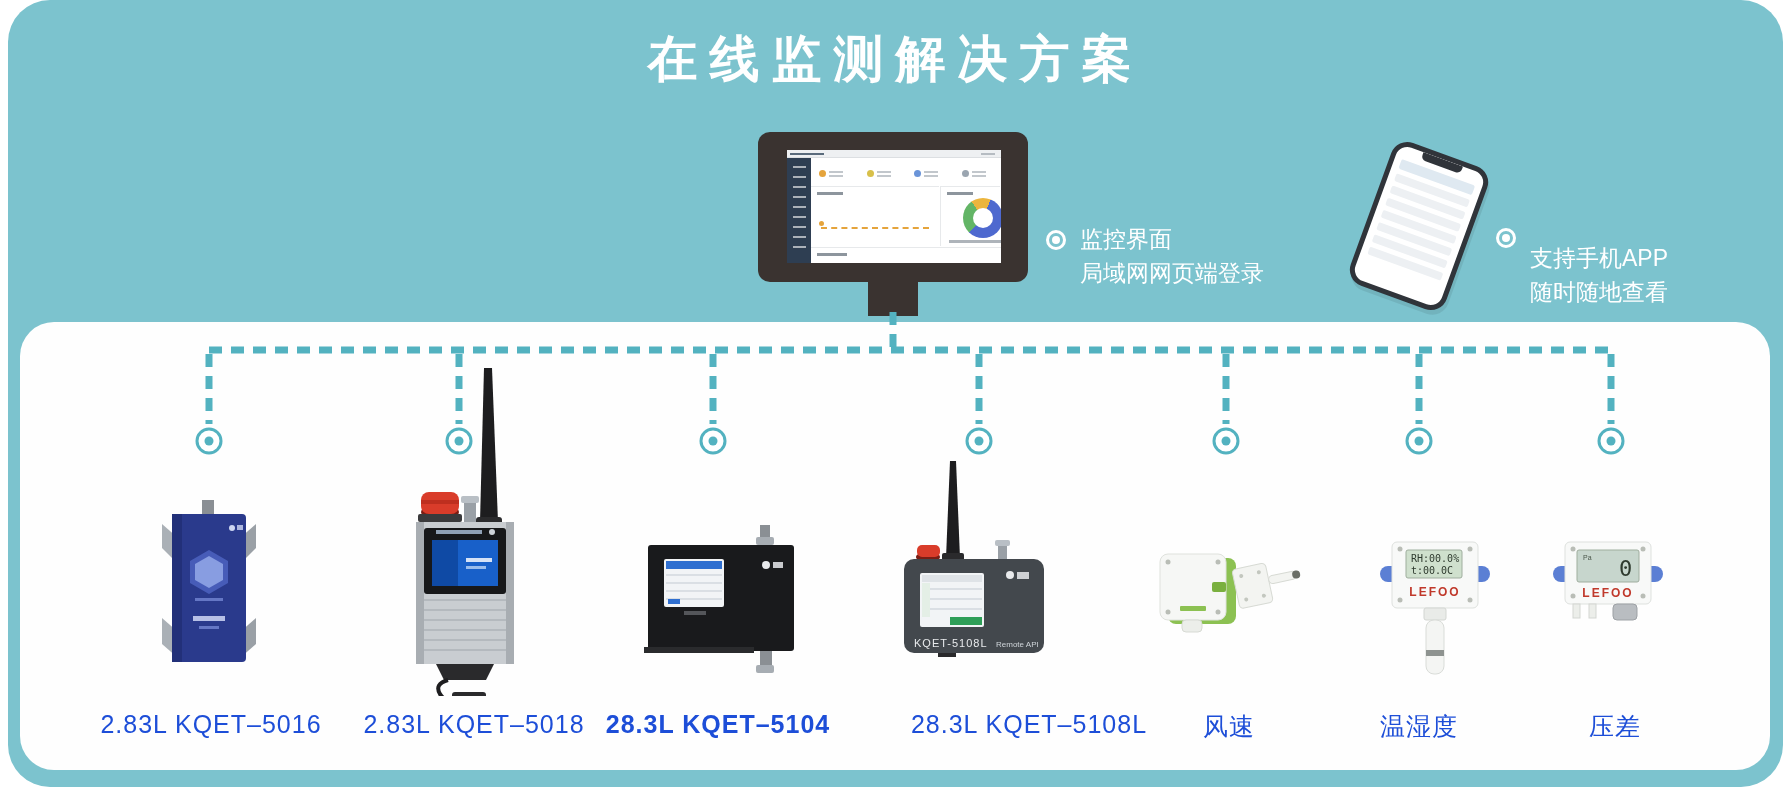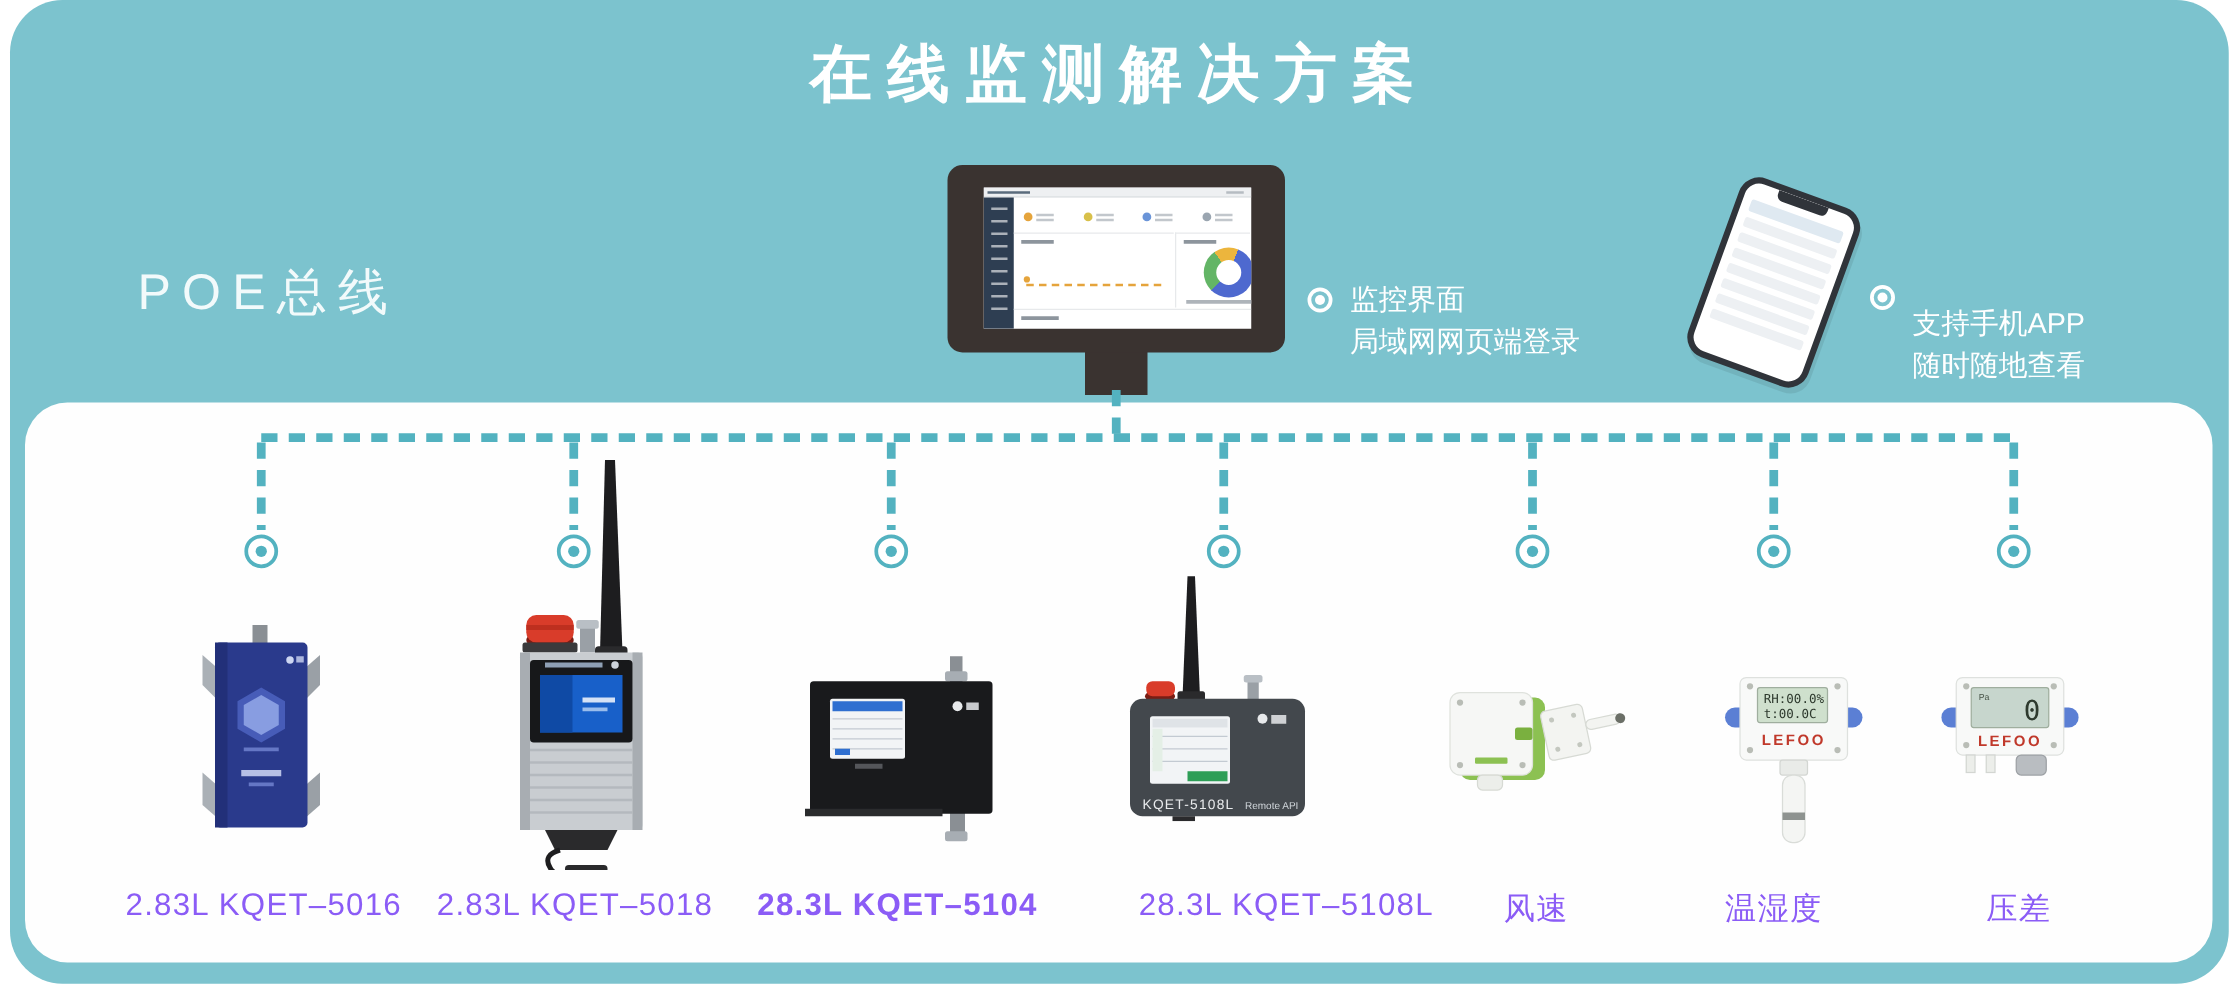--- a/index.html
+++ b/index.html
@@ -60,32 +60,31 @@
                    width:8px; height:8px; background:#ffffff; border-radius:50%; }
 
   
   .panel { position:absolute; left:20px; top:322px; width:1750px; height:448px;
            background:#fefefe; border-radius:34px; }
 
   .connectors { position:absolute; left:0; top:0; pointer-events:none; }
 
   .device { position:absolute; }
   .device-label { position:absolute; top:710px; transform:translateX(-50%);
-                  color:#8b5cf6; font-size:25px; letter-spacing:1px; white-space:nowrap; }
+                  color:#1d4ed8; font-size:25px; letter-spacing:1px; white-space:nowrap; }
 </style>
 </head>
 <body>
 
 <div id="canvas">
 
   <div class="bg"></div>
 
   <div class="title">在线监测解决方案</div>
 
-  <div class="poe-label">POE总线</div>
 
   <div class="monitor-stand"></div>
   <div class="monitor-bezel"></div>
   <div class="monitor-screen">
     <div class="ms-topbar">
         <div class="t-dash"></div>
         <div class="t-dot"></div>
       </div>
     <div class="ms-sidebar">
       <div class="s-item"></div>
@@ -360,20 +359,20 @@
     <rect x="24" y="12" width="62" height="32" rx="2" fill="#c7d6cd" stroke="#9fae9e" stroke-width="1"></rect>
     <text x="66" y="38" font-size="22" font-family="'DejaVu Sans Mono',monospace" fill="#2e3a2e">0</text>
     <text x="30" y="22" font-size="7" fill="#4a564a">Pa</text>
     <text x="55" y="59" font-size="12" font-weight="bold" letter-spacing="2" text-anchor="middle" fill="#c0392b">LEFOO</text>
     <rect x="20" y="66" width="7" height="14" fill="#eceeea" stroke="#d3d6d2" stroke-width="1"></rect>
     <rect x="36" y="66" width="7" height="14" fill="#eceeea" stroke="#d3d6d2" stroke-width="1"></rect>
     <rect x="60" y="66" width="24" height="16" rx="4" fill="#b9bdc1" stroke="#9da1a5" stroke-width="1"></rect>
   </svg>
 
   <div class="device-label" style="left:211px;">2.83L KQET–5016</div>
-  <div class="device-label" style="left:460px;text-align:center;">2.83L KQET–5018</div>
+  <div class="device-label" style="left:474px;text-align:center;">2.83L KQET–5018</div>
   <div class="device-label" style="left:718px;font-weight:bold;">28.3L KQET–5104</div>
   <div class="device-label" style="left:985px;margin-left:44px;">28.3L KQET–5108L</div>
   <div class="device-label" style="left:1229px;">风速</div>
   <div class="device-label" style="left:1419px;">温湿度</div>
   <div class="device-label" style="left:1615px;">压差</div>
 
 </div>
 
 </body></html>

